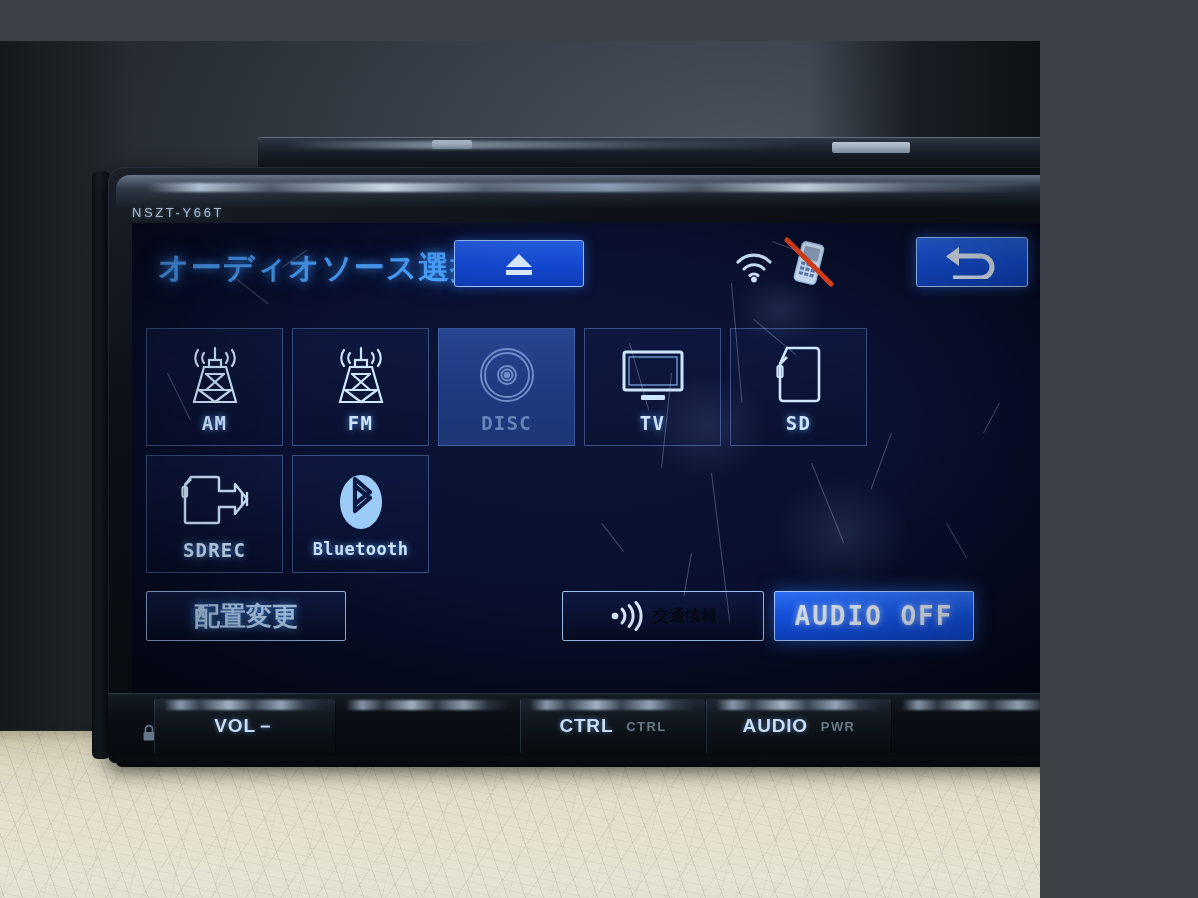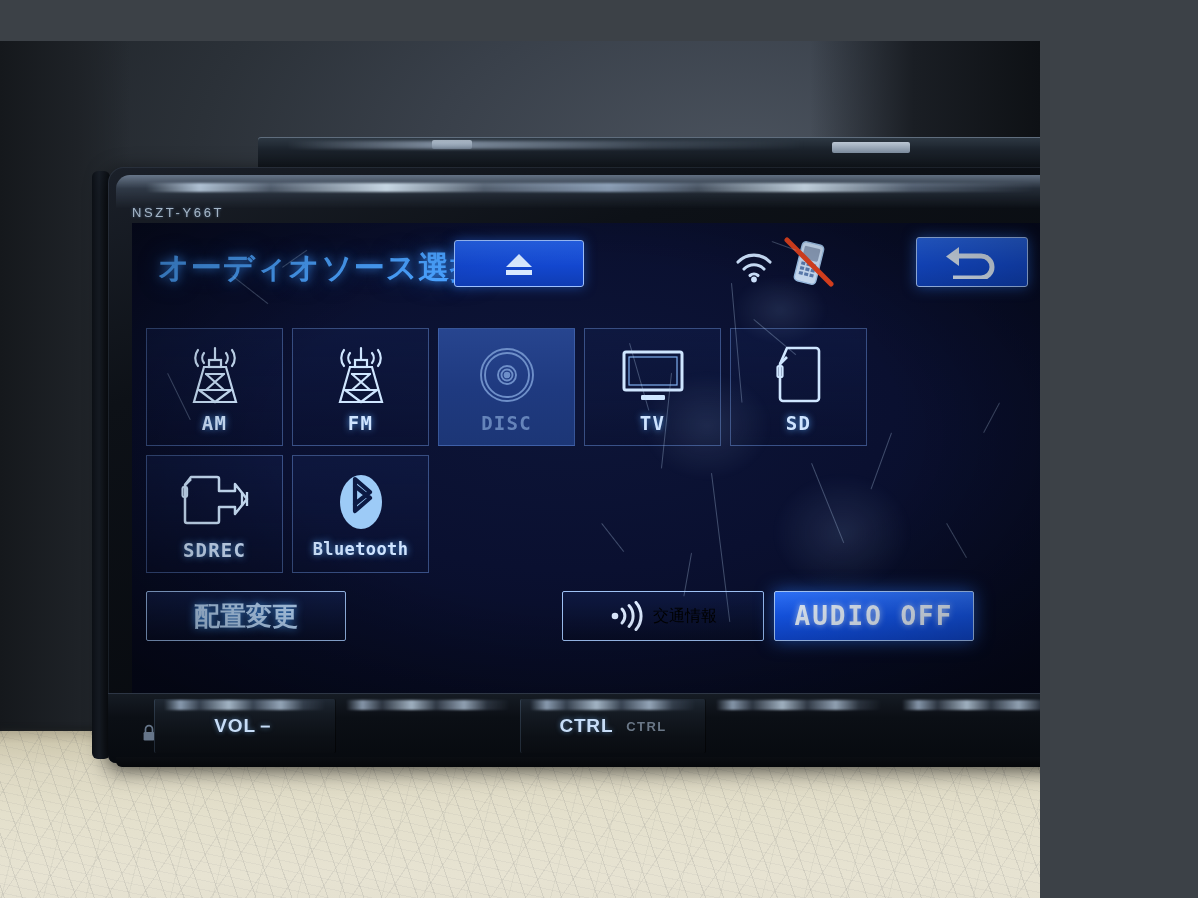--- a/index.html
+++ b/index.html
@@ -509,20 +509,24 @@
       <div class="key-gloss" style="left:56px;width:162px;"></div>
 
       <div class="key-gloss" style="left:238px;width:164px;"></div>
 
       <div class="key" style="left:412px;width:184px;">
         <span class="kt">CTRL</span>
         <span class="ks">CTRL</span>
       </div>
       <div class="key-gloss" style="left:422px;width:166px;"></div>
 
+      <div class="key" style="left:598px;width:184px;">
+        <span class="kt">AUDIO</span>
+        <span class="ks">PWR</span>
+      </div>
       <div class="key-gloss" style="left:608px;width:166px;"></div>
 
       <div class="key-gloss" style="left:794px;width:162px;"></div>
     </div>
 
     <div class="unit-foot"></div>
   </div>
 
 </div>
 

